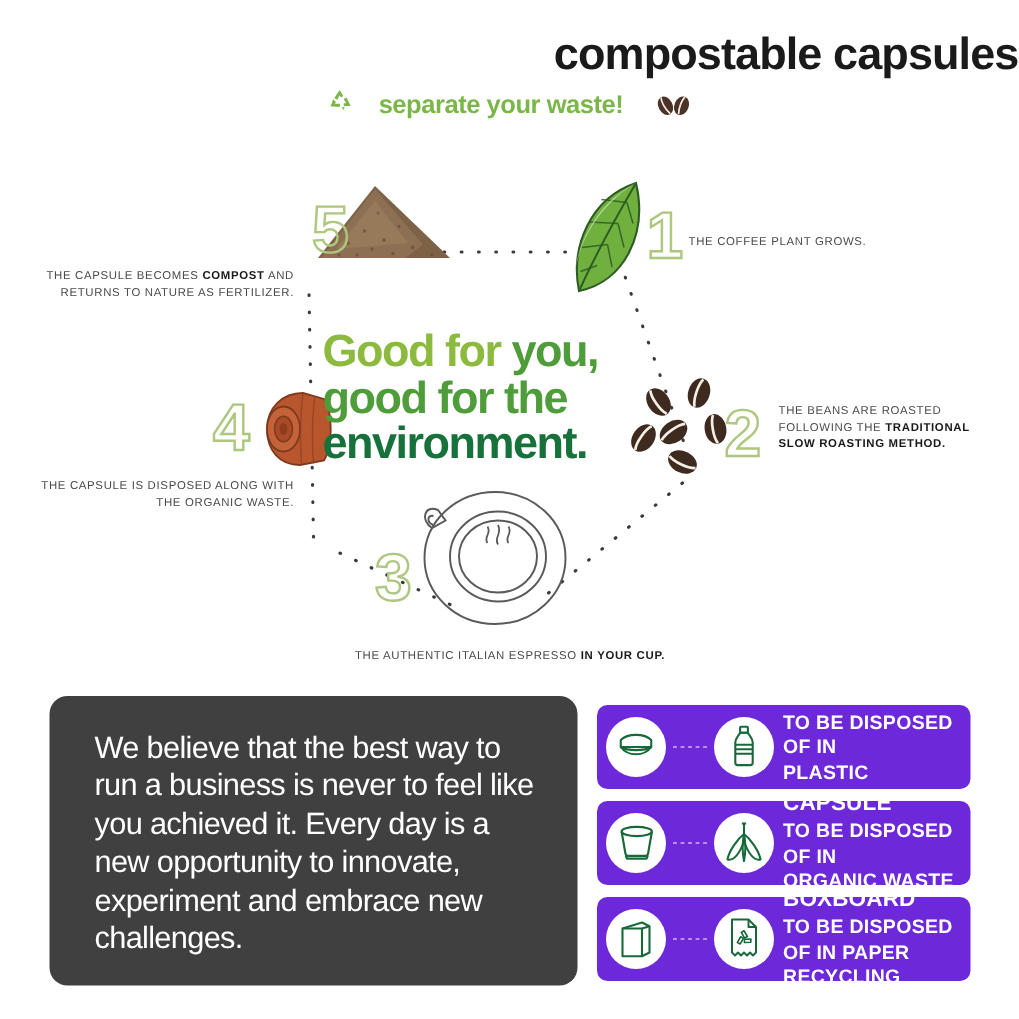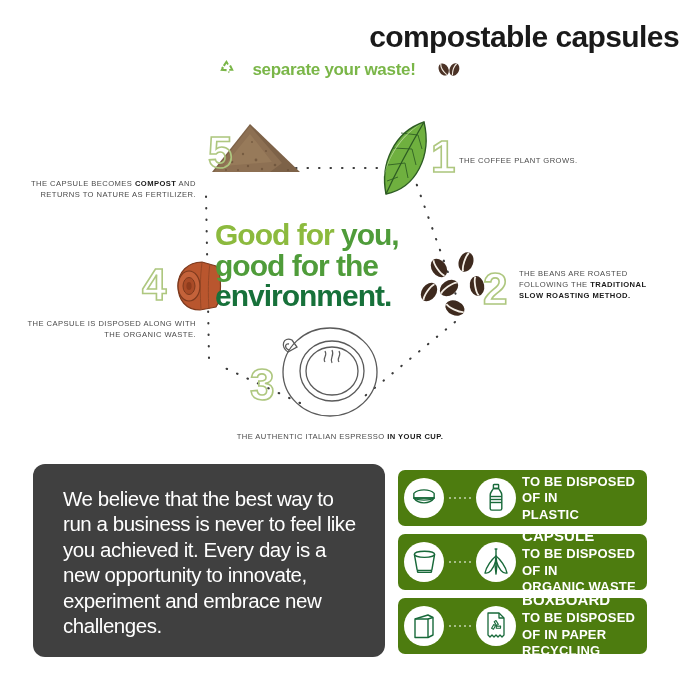--- a/index.html
+++ b/index.html
@@ -63,21 +63,21 @@
   }
   #quote-text {
     color:#ffffff; font-size:20.5px; font-weight:400;
     line-height:1.24; letter-spacing:-0.45px;
   }
 
   
   #cards { position:absolute; left:398px; top:470px; width:249px; }
   .card {
     position:relative; width:249px; height:56px;
-    background:#4d7c0f; border-radius:7px;
+    background:#6d28d9; border-radius:7px;
     display:flex; align-items:center; margin-bottom:8px; padding-left:6px;
   }
   .card:last-child { margin-bottom:0; }
   .icon-pair { display:flex; align-items:center; width:112px; flex:none; }
   .icon-circle {
     width:40px; height:40px; border-radius:50%;
     background:#ffffff; display:flex; align-items:center; justify-content:center;
     flex:none;
   }
   .dots-link {

